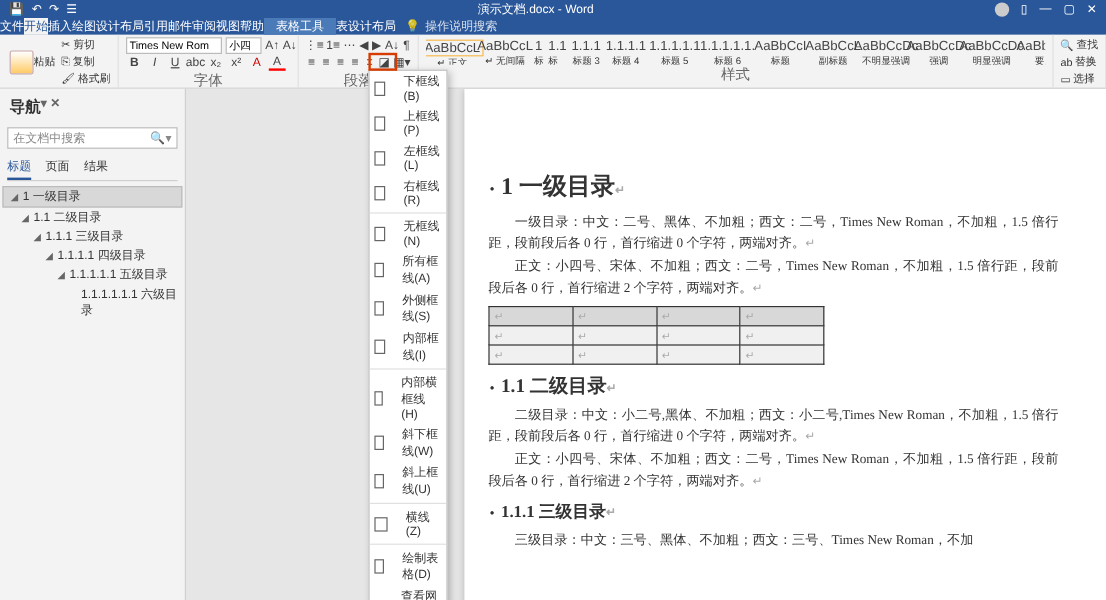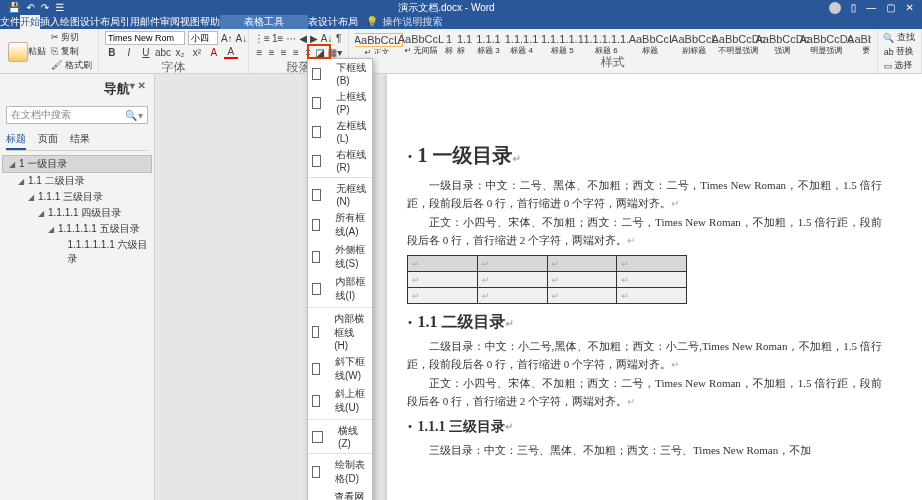--- a/index.html
+++ b/index.html
@@ -10,21 +10,21 @@
 .tb-left { display:flex; gap:6px; padding-left:8px; }
 .tb-left span { cursor:pointer; }
 .tb-center { flex:1; text-align:center; }
 .tb-right { display:flex; gap:10px; padding-right:8px; }
 .tb-right .avatar { width:12px; height:12px; border-radius:50%; background:#ccc; }
 
 
 .menubar { height:14px; background:#2a579a; display:flex; align-items:center; color:#fff; font-size:10px; }
 .menubar .tab { padding:0 0; cursor:pointer; }
 .menubar .tab.active { background:#f3f3f3; color:#2a579a; }
-.menubar .tool-tab { background:#4a7ab8; padding:0 24px; }
+.menubar .tool-tab { background:#4a7ab8; padding:0 10px; }
 .menubar .tell { margin-left:8px; opacity:.8; }
 .menubar .bulb { margin-right:4px; }
 
 
 .ribbon { height:45px; background:#f3f3f3; border-bottom:1px solid #d0d0d0; display:flex; }
 .rb-group { border-right:1px solid #e0e0e0; padding:2px 6px; display:flex; flex-direction:column; }
 .rb-group .label { font-size:12px; color:#666; text-align:center; margin-top:auto; }
 .rb-row { display:flex; gap:3px; align-items:center; }
 .rb-btn { width:14px; height:14px; display:flex; align-items:center; justify-content:center; font-size:10px; color:#444; cursor:pointer; }
 .rb-paste { display:flex; flex-direction:row; align-items:center; padding:2px; }
@@ -40,21 +40,21 @@
 
 .border-dd { position:absolute; left:307px; top:58px; width:66px; background:#fff; border:1px solid #bcbcbc; box-shadow:2px 2px 6px rgba(0,0,0,.25); z-index:50; font-size:10px; }
 .border-dd .dd-row { display:flex; align-items:center; gap:15px; padding:2px 4px; cursor:pointer; }
 .border-dd .dd-sep { height:1px; background:#e0e0e0; margin:2px 0; }
 .border-dd .ico { width:12px; height:12px; border:1px solid #666; display:inline-block; }
 .launch-box { position:absolute; left:307px; top:44px; width:24px; height:15px; border:2px solid #d83b01; z-index:51; }
 
 
 .content { display:flex; height:426px; }
 .navpane { width:155px; background:#f3f3f3; border-right:1px solid #d0d0d0; display:flex; flex-direction:column; }
-.nav-head { padding:6px 8px; font-size:13px; font-weight:bold; color:#333; display:flex; justify-content:flex-end; }
+.nav-head { padding:6px 8px; font-size:13px; font-weight:bold; color:#333; display:flex; justify-content:flex-start; }
 .nav-head .x { cursor:pointer; font-size:10px; color:#666; }
 .nav-search { margin:2px 6px; height:18px; border:1px solid #bbb; background:#fff; display:flex; align-items:center; padding:0 4px; font-size:10px; color:#888; }
 .nav-search span:last-child { margin-left:auto; }
 .nav-tabs { display:flex; border-bottom:1px solid #d0d0d0; margin:4px 6px 0; font-size:10px; gap:12px; }
 .nav-tabs span { padding:2px 0; cursor:pointer; }
 .nav-tabs span.act { color:#2a579a; border-bottom:2px solid #2a579a; }
 .nav-tree { padding:4px 2px; font-size:10px; }
 .nav-tree .node { padding:1px 0 1px 6px; cursor:pointer; display:flex; align-items:center; gap:2px; }
 .nav-tree .node.sel { background:#d8d8d8; border:1px solid #bbb; }
 .nav-tree .tw { width:8px; display:inline-block; color:#666; font-size:8px; }

